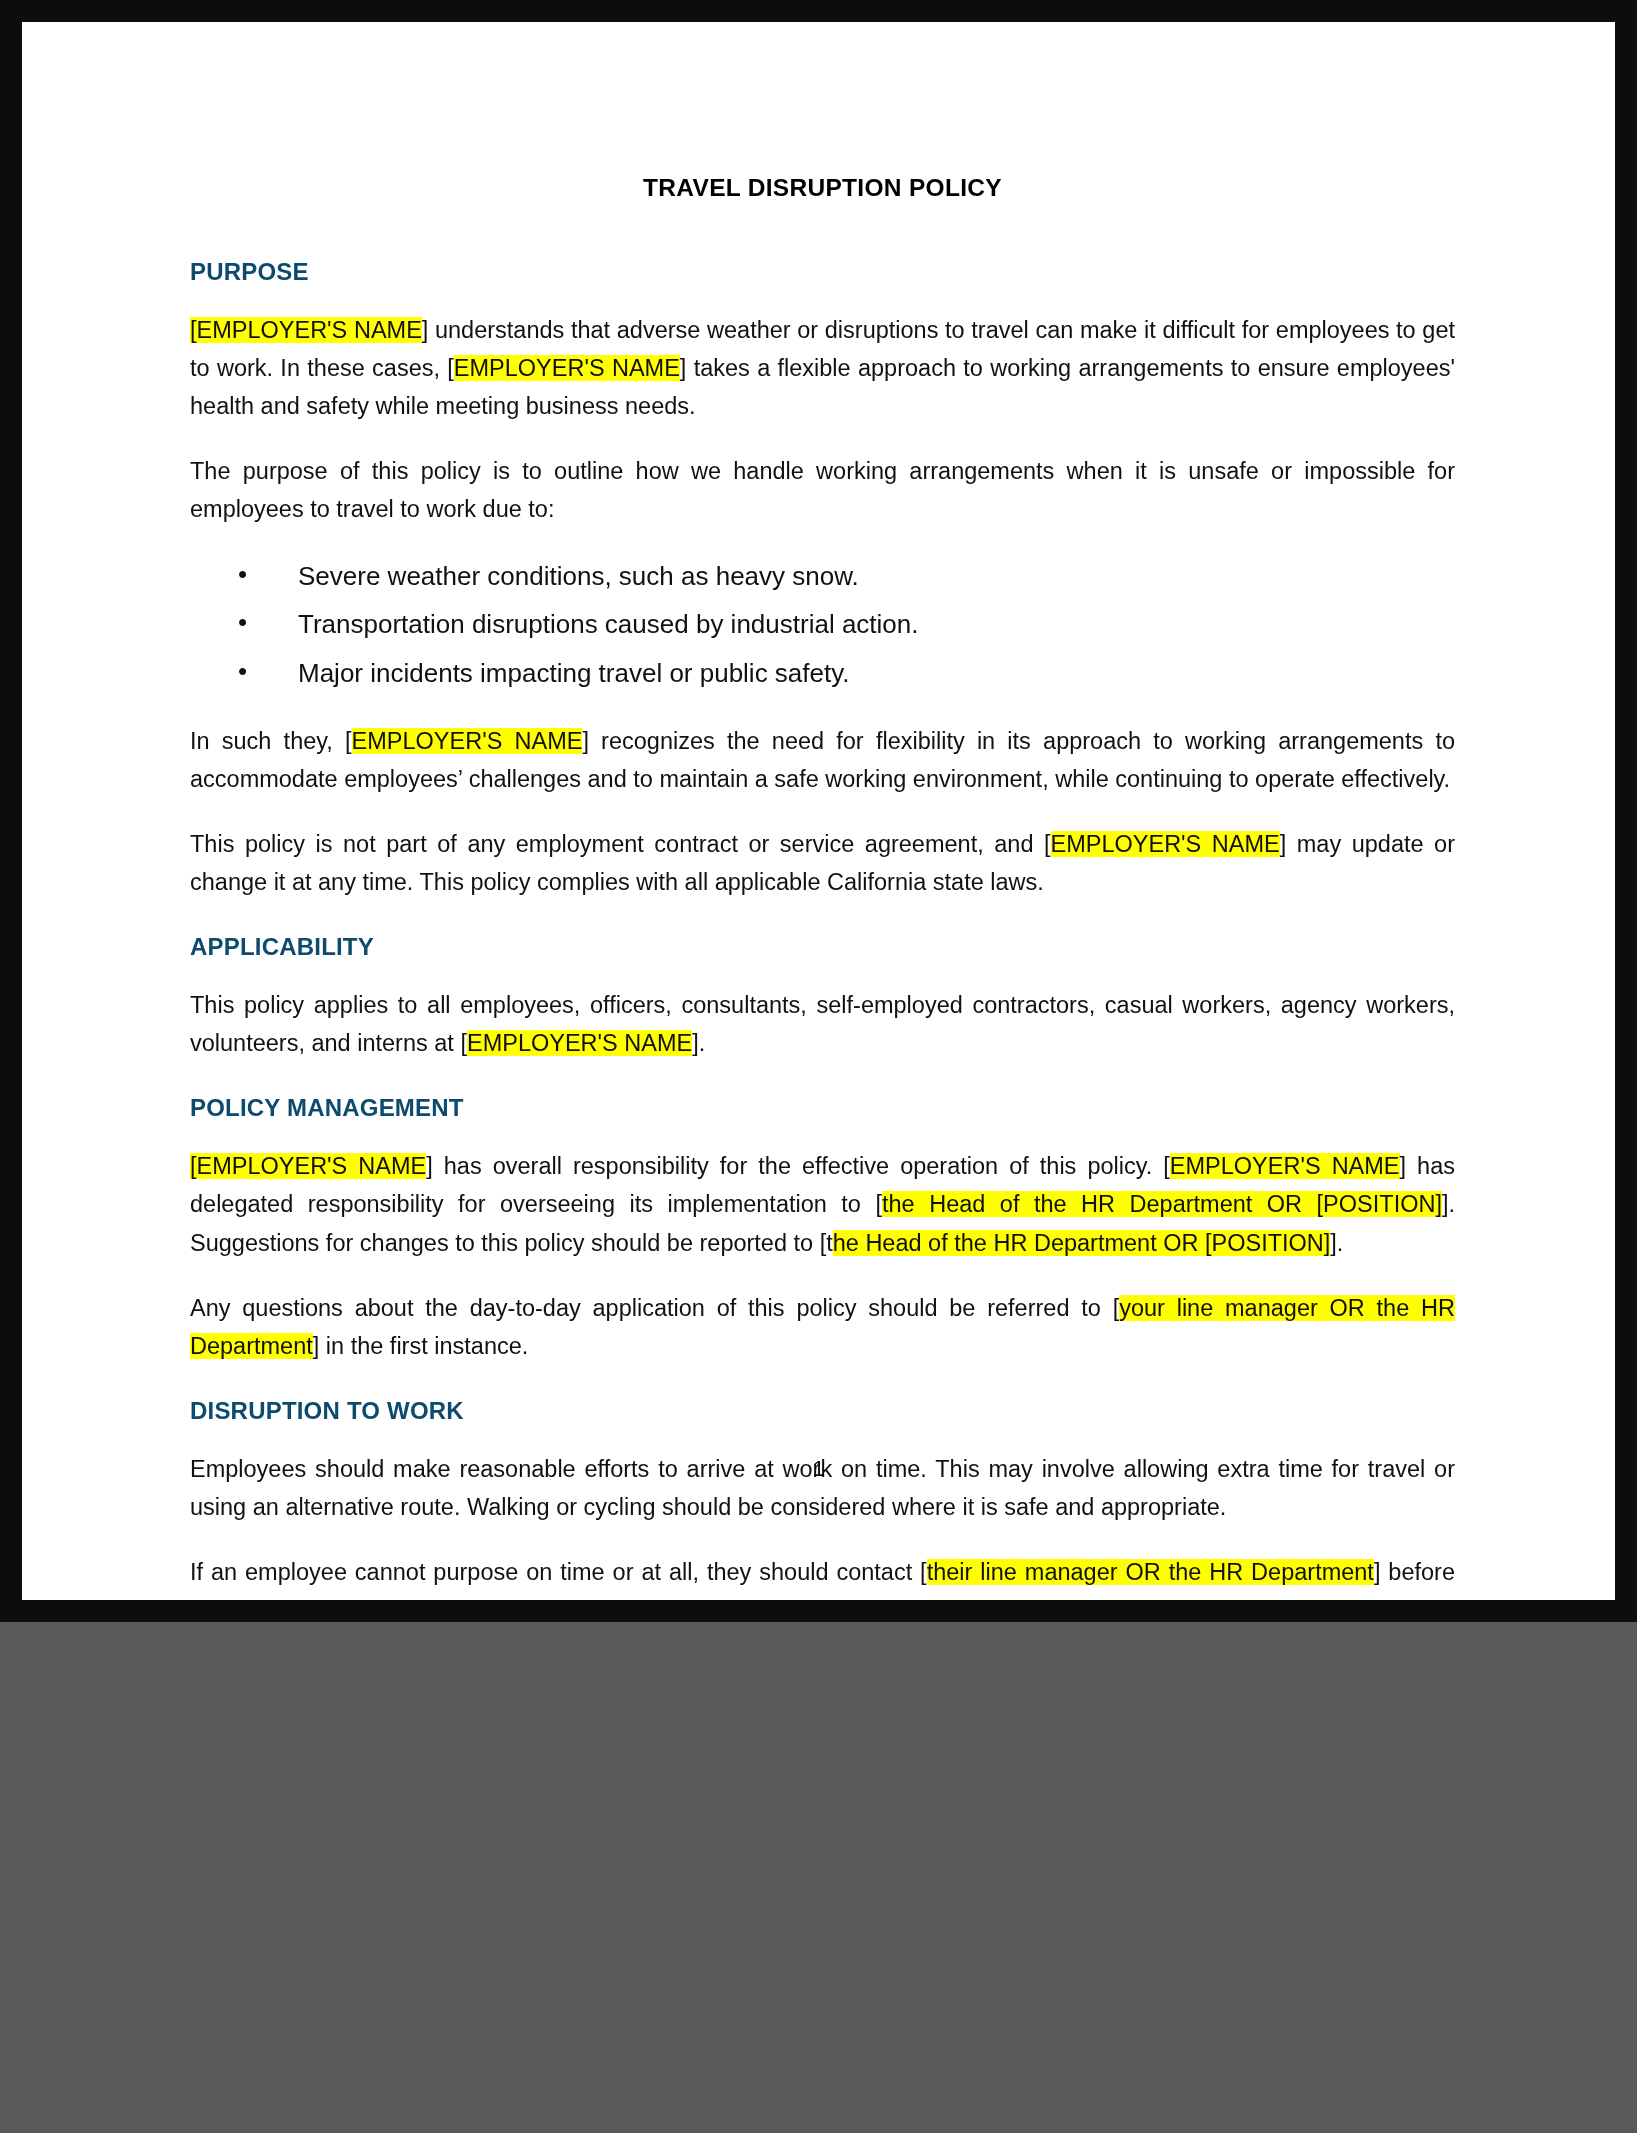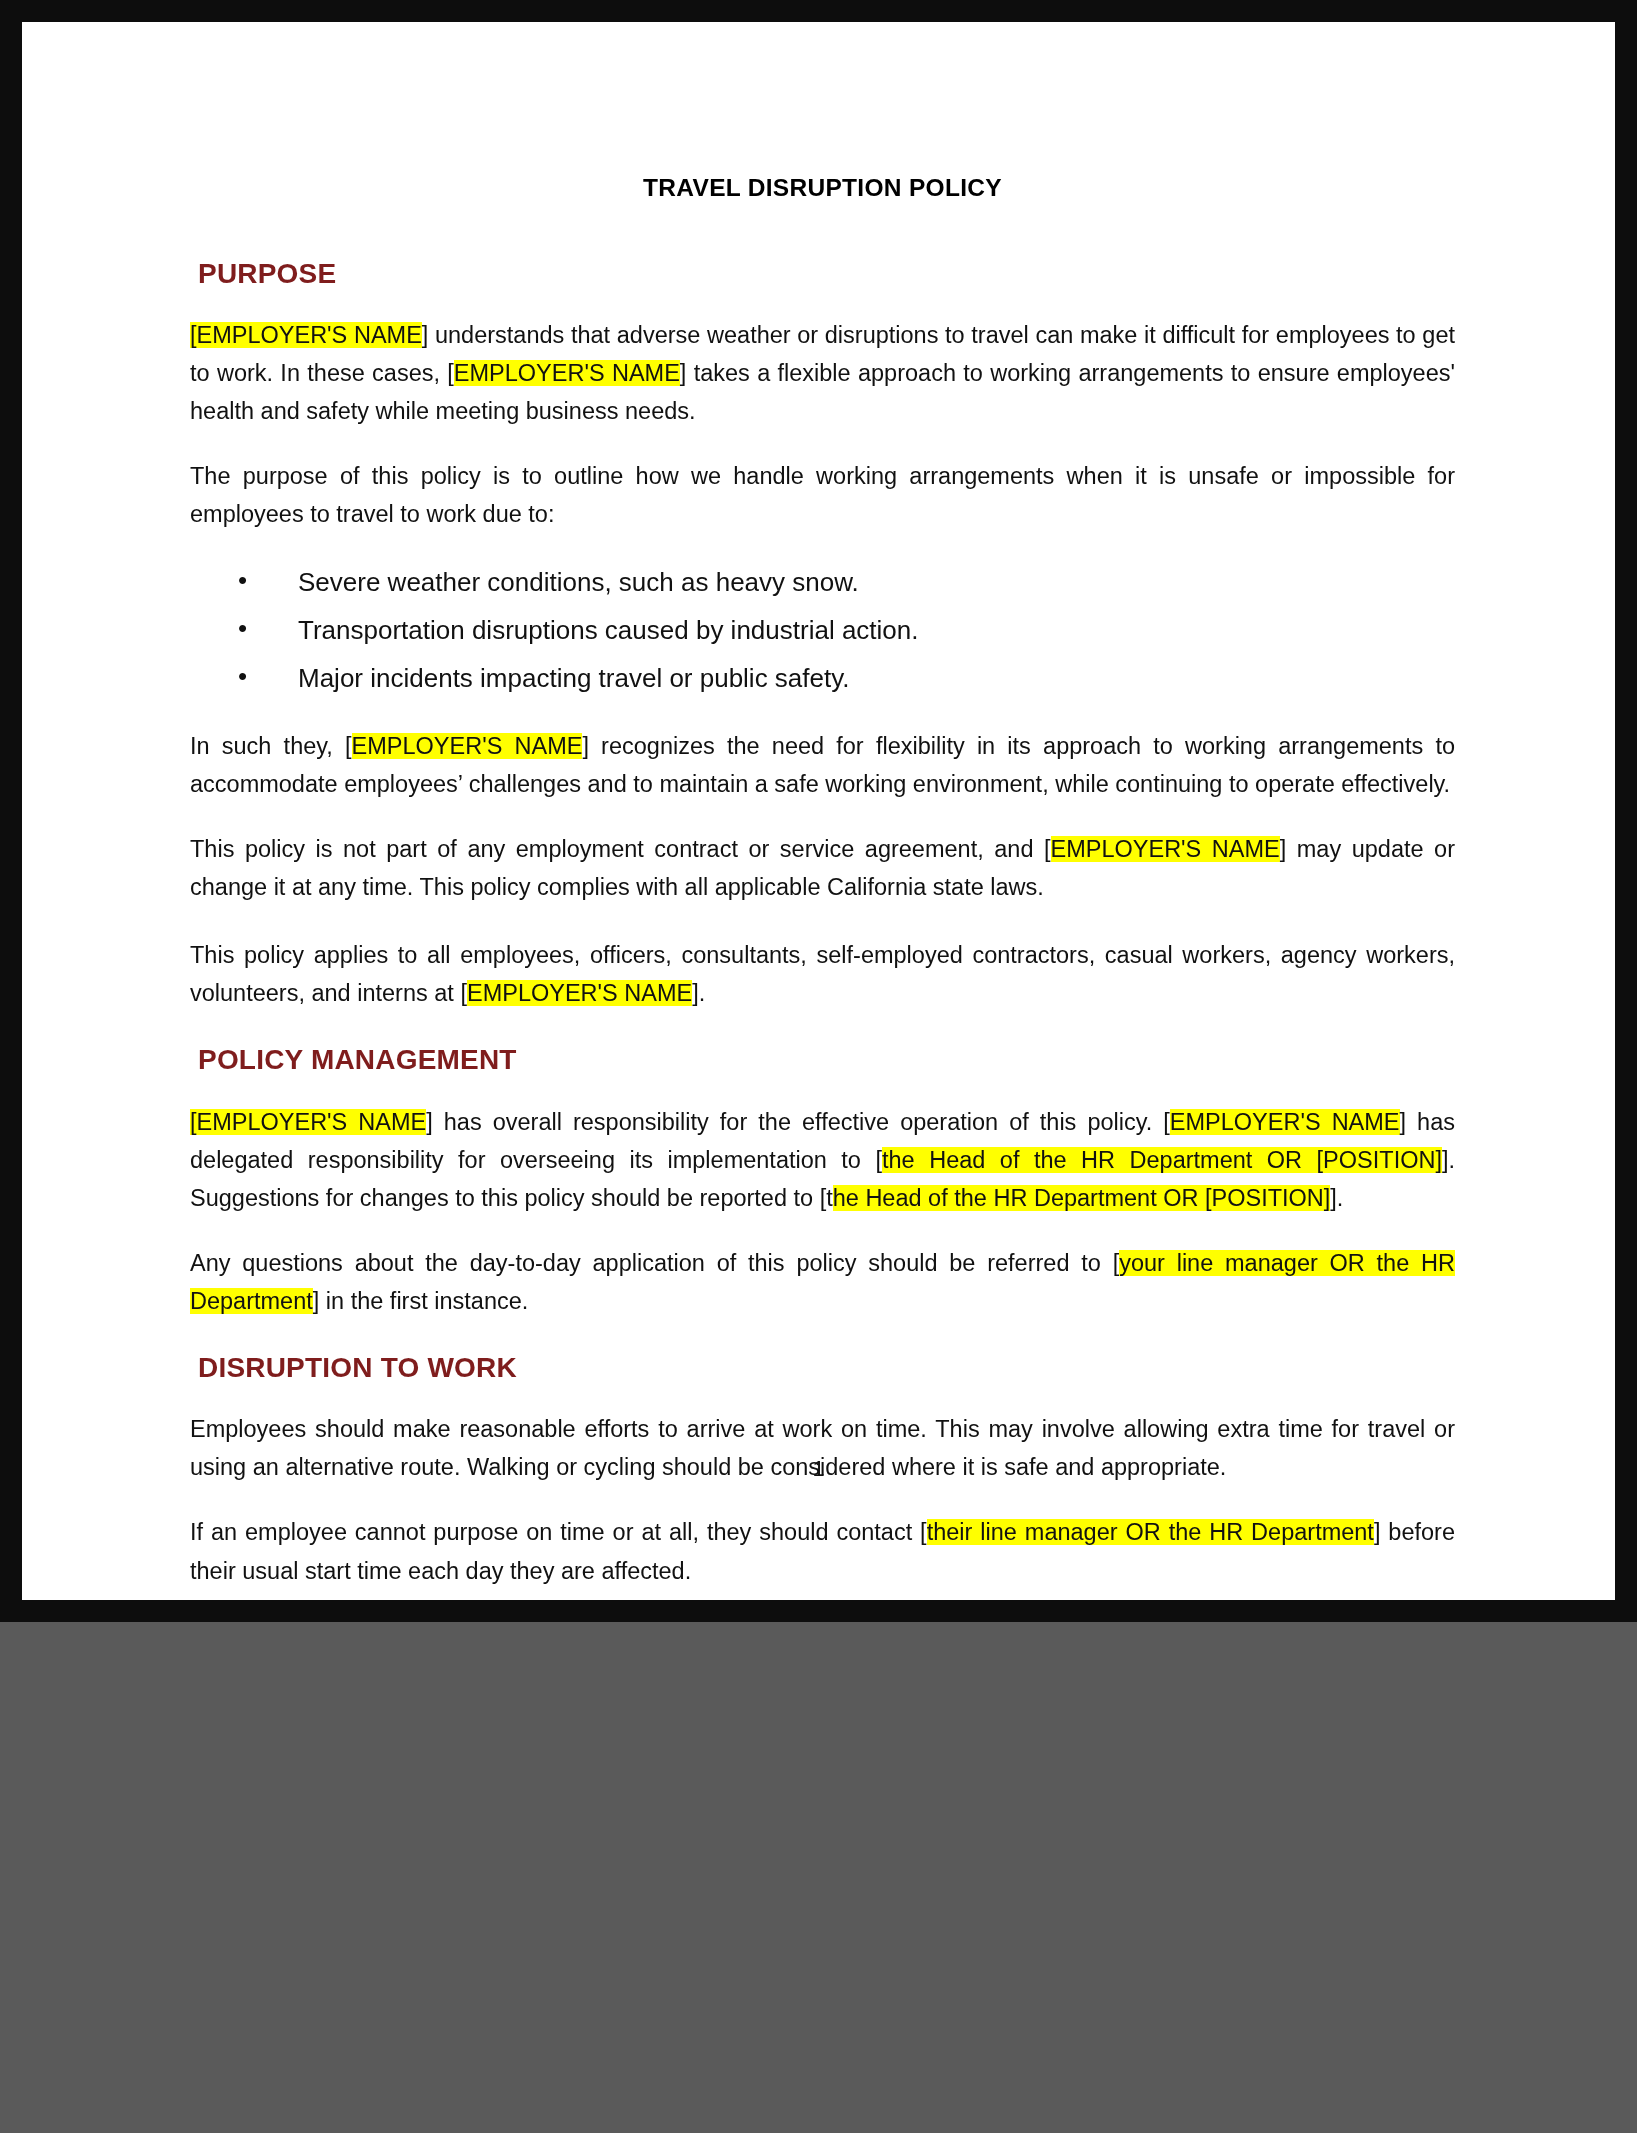--- a/index.html
+++ b/index.html
@@ -37,24 +37,24 @@
     font-weight: bold;
     font-size: 24.5px;
     letter-spacing: 0.3px;
     color: #000000;
     margin: 0 0 52px 0;
     line-height: 1.3;
   }
 
   .section-heading {
     font-weight: bold;
-    font-size: 28px;
+    font-size: 24px;
     letter-spacing: 0.2px;
-    color: #7f1d1d;
-    margin: 0 0 24px 8px;
+    color: #0c4a6e;
+    margin: 0 0 24px 0;
     line-height: 1.3;
   }
 
   .para {
     font-size: 23.5px;
     line-height: 1.62;
     color: #111111;
     text-align: justify;
     margin: 15px 0 27px 0;
     hyphens: none;
@@ -133,20 +133,21 @@
 
     <p class="para">
       <span>In such they, [</span><span class="hl">EMPLOYER'S NAME</span><span>] recognizes the need for flexibility in its approach to working arrangements to accommodate employees’ challenges and to maintain a safe working environment, while continuing to operate effectively.</span>
     </p>
 
 
     <p class="para last-in-section">
       <span>This policy is not part of any employment contract or service agreement, and [</span><span class="hl">EMPLOYER'S NAME</span><span>] may update or change it at any time. This policy complies with all applicable California state laws.</span>
     </p>
 
+    <h2 class="section-heading">APPLICABILITY</h2>
 
     <p class="para last-in-section">
       <span>This policy applies to all employees, officers, consultants, self-employed contractors, casual workers, agency workers, volunteers, and interns at [</span><span class="hl">EMPLOYER'S NAME</span><span>].</span>
     </p>
 
     <h2 class="section-heading">POLICY MANAGEMENT</h2>
 
     <p class="para">
       <span class="hl">[EMPLOYER'S NAME</span><span>] has overall responsibility for the effective operation of this policy. [</span><span class="hl">EMPLOYER'S NAME</span><span>] has delegated responsibility for overseeing its implementation to [</span><span class="hl">the Head of the HR Department OR [POSITION]</span><span>]. Suggestions for changes to this policy should be reported to [</span><span>t</span><span class="hl">he Head of the HR Department OR [POSITION]</span><span>].</span>
     </p>

